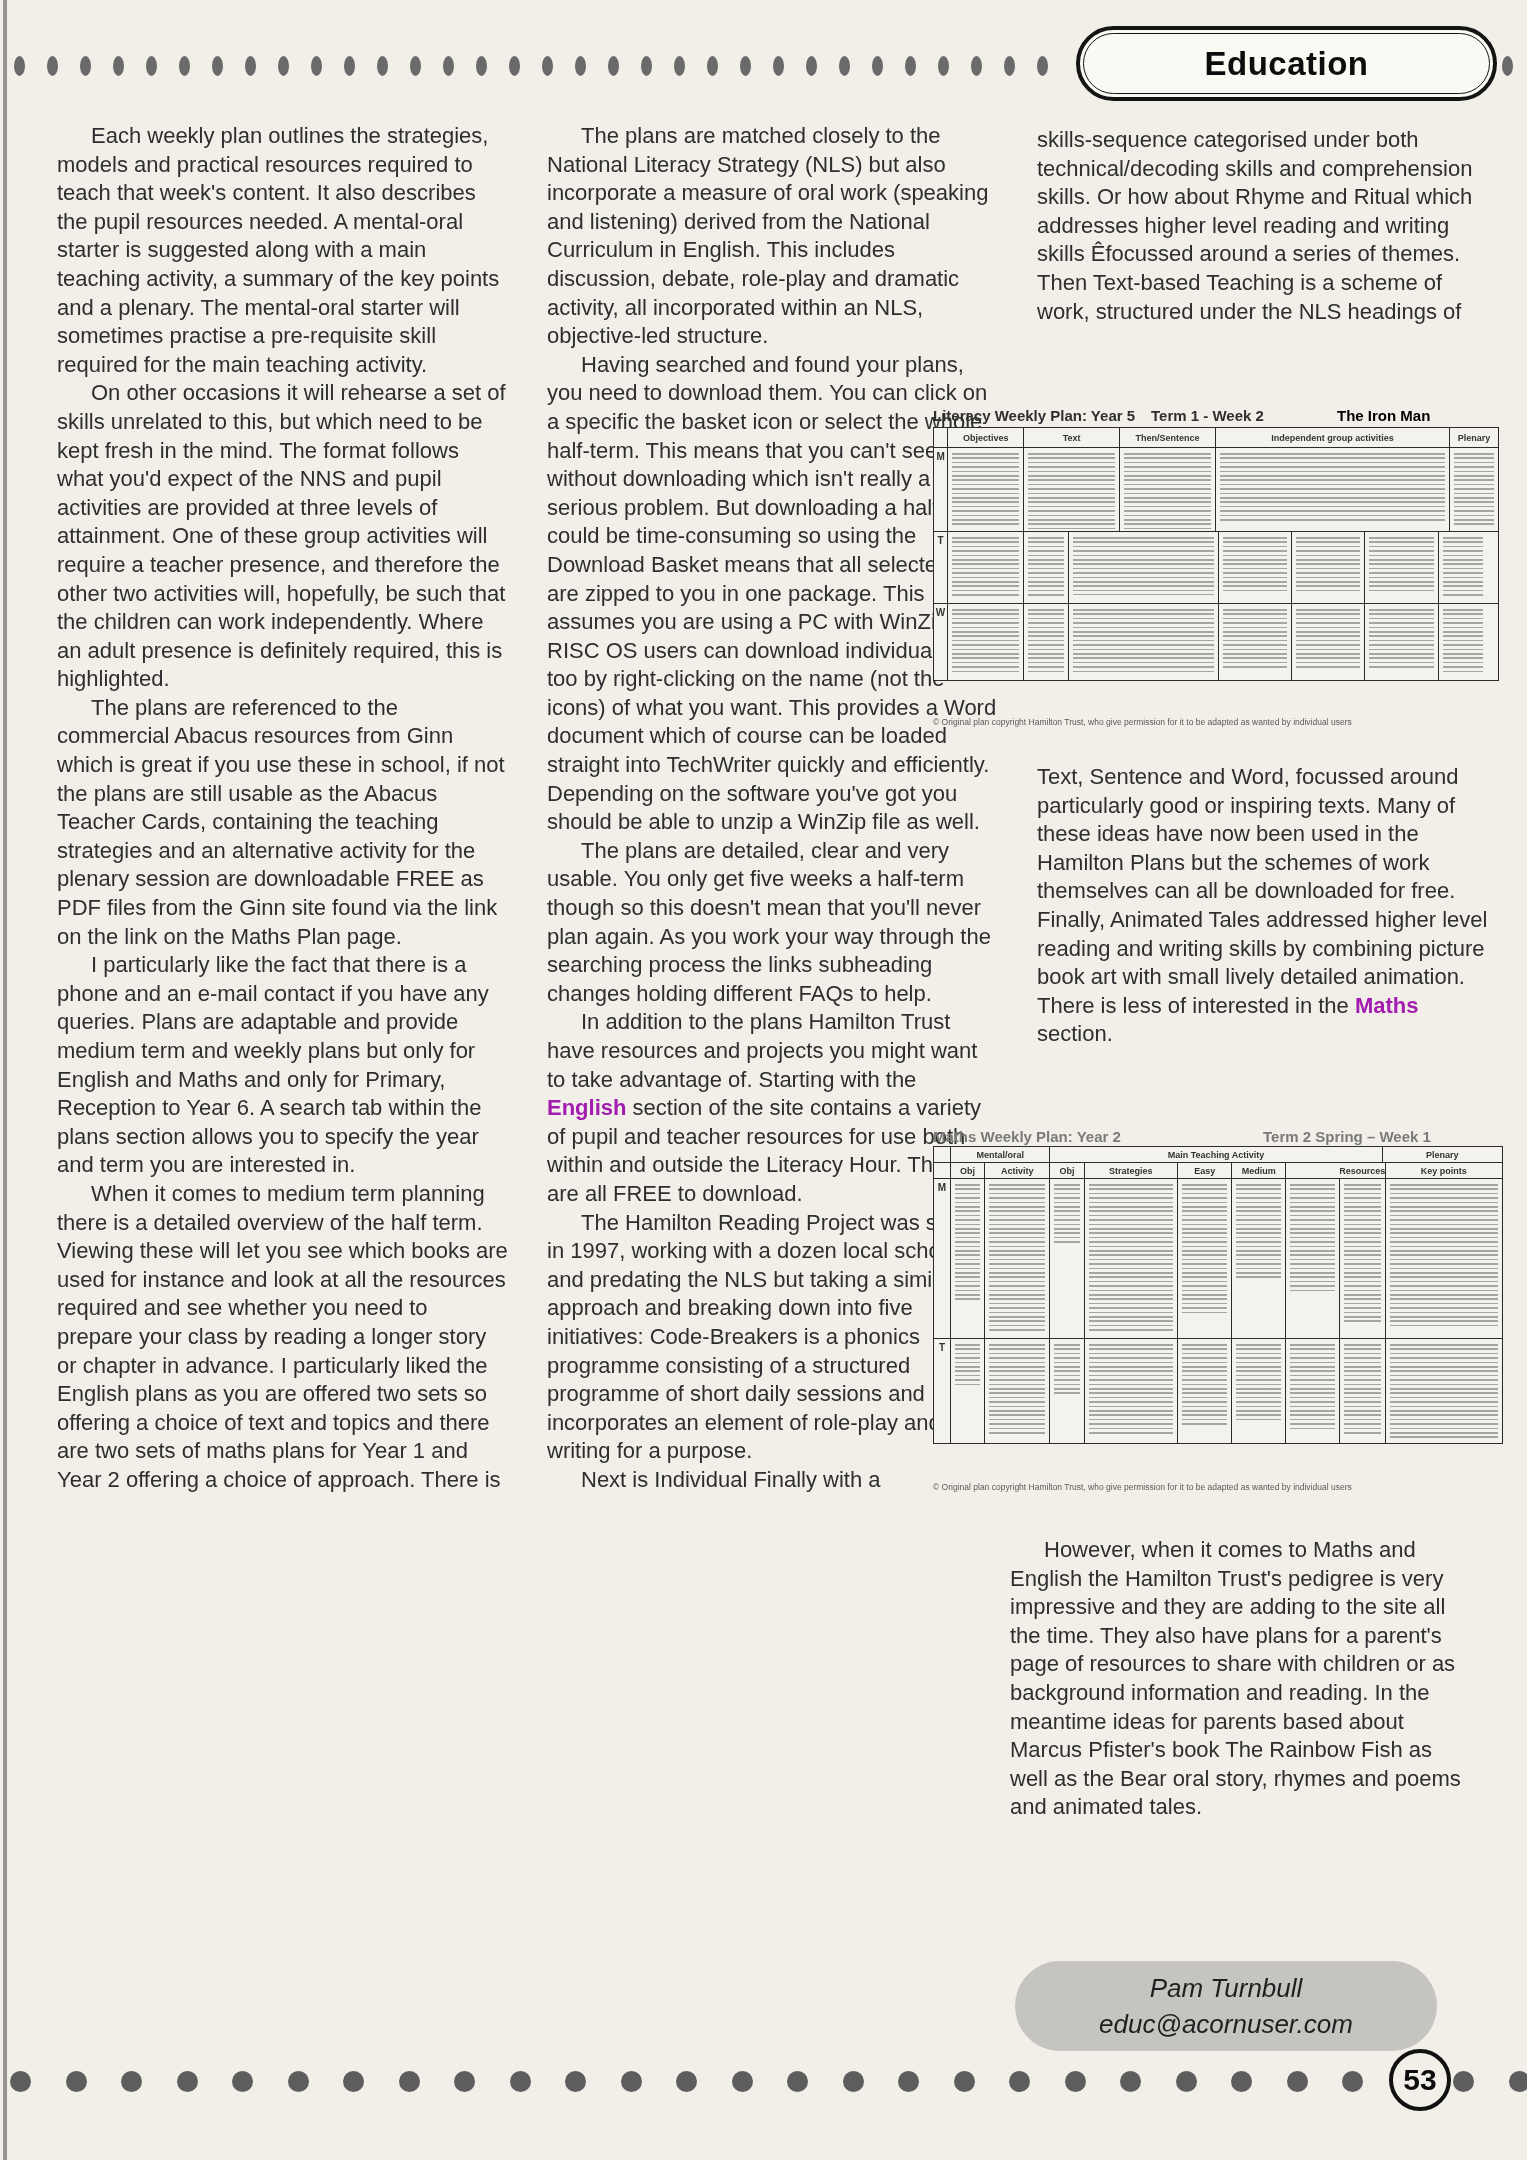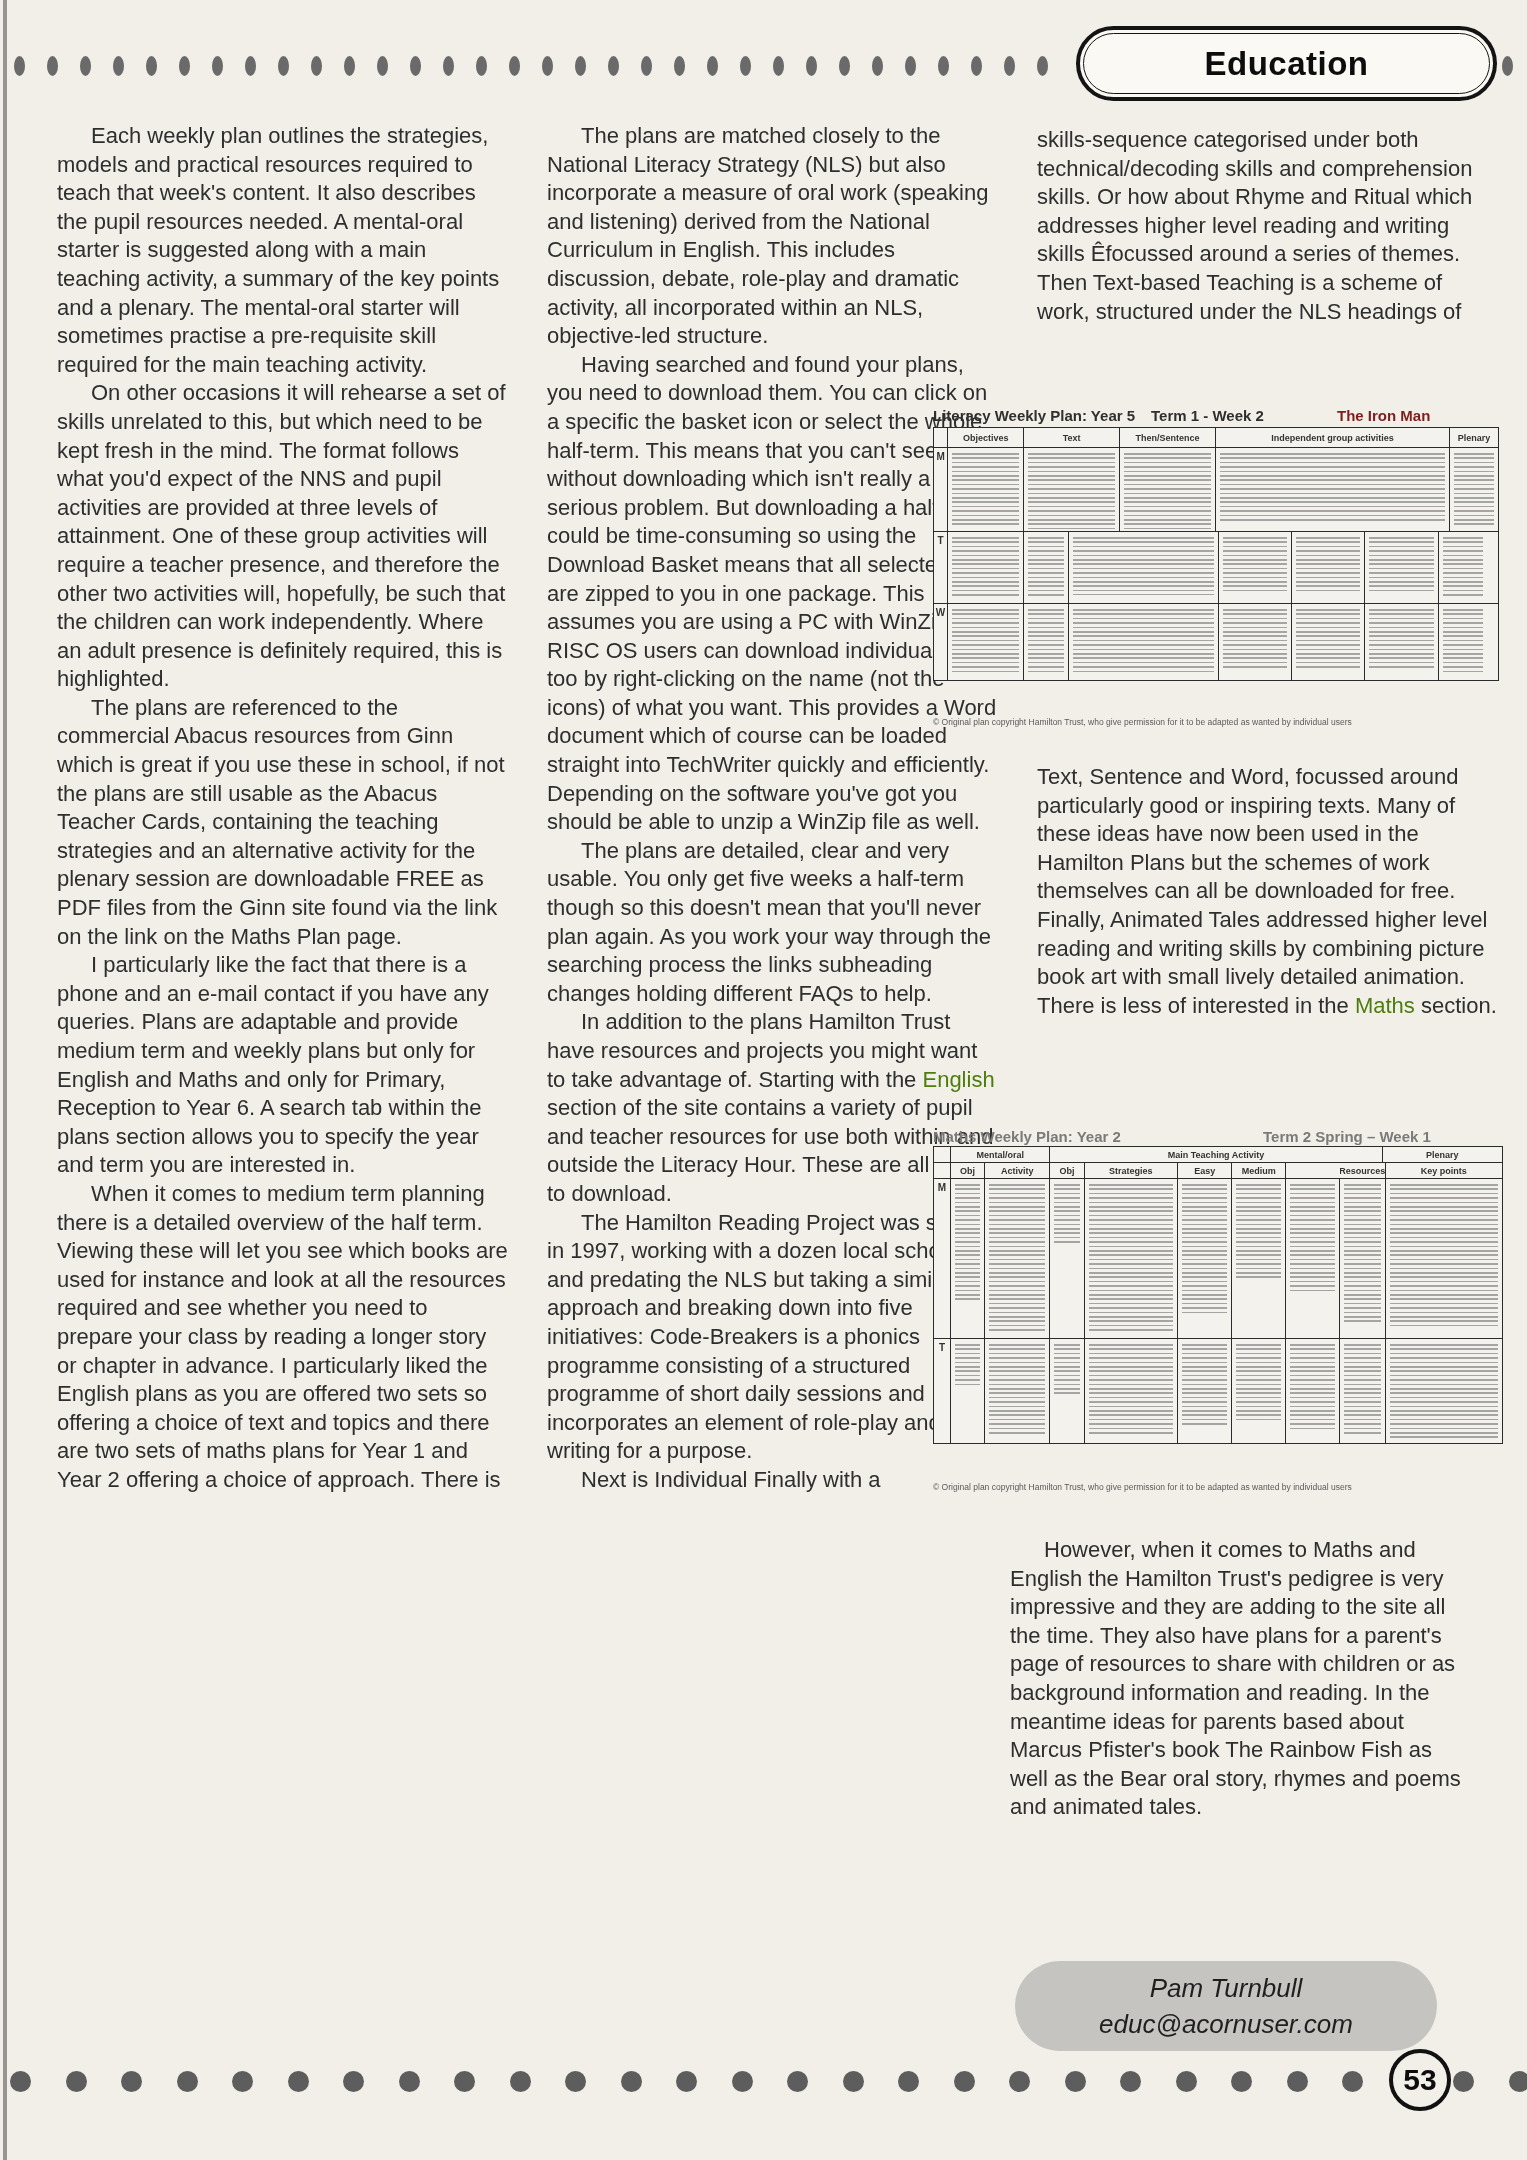--- a/index.html
+++ b/index.html
@@ -12,21 +12,21 @@
   .dot-bottom{position:absolute;width:21px;height:21px;border-radius:50%;background:#5d5d5d;top:2071px;}
   
   .tab{position:absolute;left:1076px;top:26px;width:421px;height:75px;border:4px solid #141414;
        border-radius:38px;background:#faf9f3;display:flex;align-items:center;justify-content:center;box-sizing:border-box;}
   .tab:after{content:"";position:absolute;inset:3px;border:1.5px solid #141414;border-radius:33px;pointer-events:none;}
   .tab-label{font-size:33px;font-weight:bold;color:#0d0d0d;letter-spacing:.5px;}
   
   .col{position:absolute;width:452px;font-size:22px;line-height:28.6px;color:#2e2e2e;text-align:left;}
   .col p{margin:0;}
   .col p.indent{text-indent:34px;}
-  .col b{font-weight:normal;color:#4d7c0f;}
+  .col b{font-weight:bold;color:#a21caf;}
   
   .tbl{position:absolute;color:#333;}
   .tbl-titles{position:relative;height:20px;font-size:15px;font-weight:bold;}
   .tbl-titles span{position:absolute;white-space:nowrap;}
   .grid{border:1.5px solid #2b2b2b;background:#f4f2ec;}
   .trow{display:flex;border-bottom:1px solid #2b2b2b;box-sizing:border-box;}
   .trow:last-child{border-bottom:none;}
   .tcell{border-right:1px solid #2b2b2b;box-sizing:border-box;overflow:hidden;position:relative;}
   .tcell:last-child{border-right:none;}
   .hcell{display:flex;align-items:center;justify-content:center;font-weight:bold;font-size:9px;text-align:center;line-height:10px;}
@@ -103,21 +103,21 @@
     <p class="indent"><span>Next is  Individual Finally with a</span></p>
   </div>
 <div class="col" style="left:1037px;top:126px;width:460px;">
     <p><span>skills-sequence categorised under both technical/decoding skills and comprehension skills. Or how about Rhyme and Ritual which addresses higher level reading and writing skills Êfocussed around a series of themes. Then Text-based Teaching is a scheme of work, structured under the NLS headings of</span></p>
   </div>
 
 <div class="tbl" style="left:933px;top:407px;width:566px;">
   <div class="tbl-titles">
     <span style="left:0;color:#2f2f2f;">Literacy Weekly Plan:  Year 5</span>
     <span style="left:218px;color:#2f2f2f;">Term 1 - Week 2</span>
-    <span style="left:404px;color:#7f1d1d;">The Iron Man</span>
+    <span style="left:404px;color:#000000;">The Iron Man</span>
   </div>
   <div class="grid" id="lit-grid">
       <div class="trow" style="height: 20px;">
         <div class="tcell hcell" style="width: 2.5%;"></div>
         <div class="tcell hcell" style="width: 13.5%;">Objectives</div>
         <div class="tcell hcell" style="width: 17%;">Text</div>
         <div class="tcell hcell" style="width: 17%;">Then/Sentence</div>
         <div class="tcell hcell" style="width: 41.5%;">Independent group activities</div>
         <div class="tcell hcell" style="width: 8.5%;">Plenary</div>
       </div>

